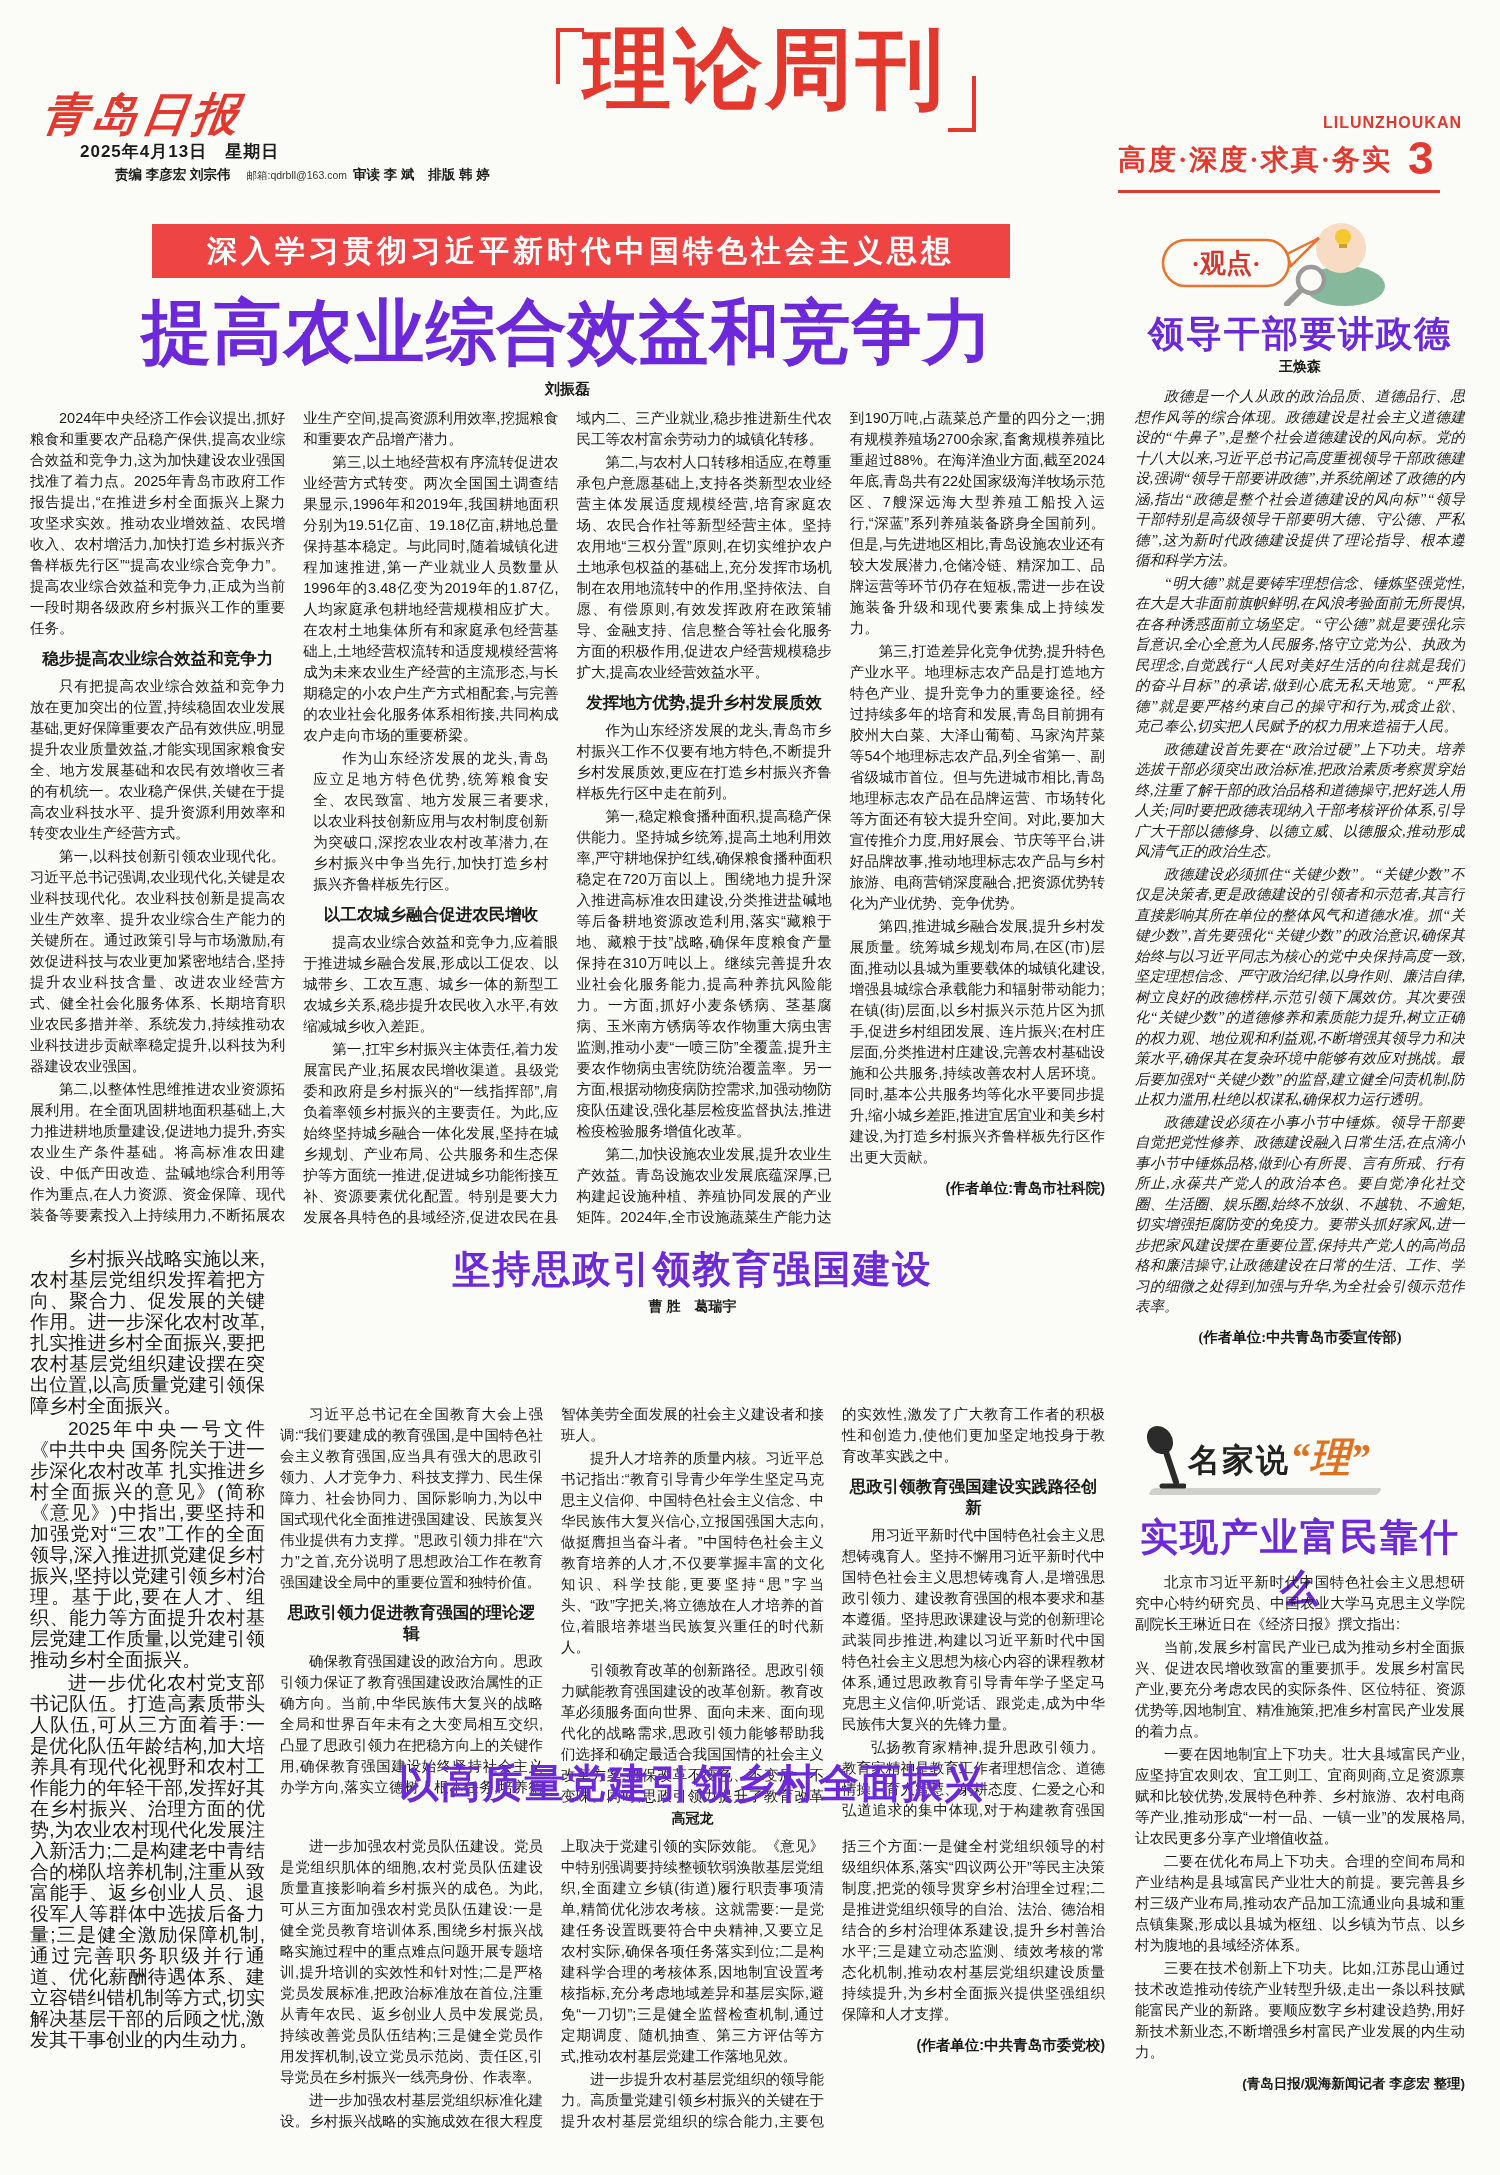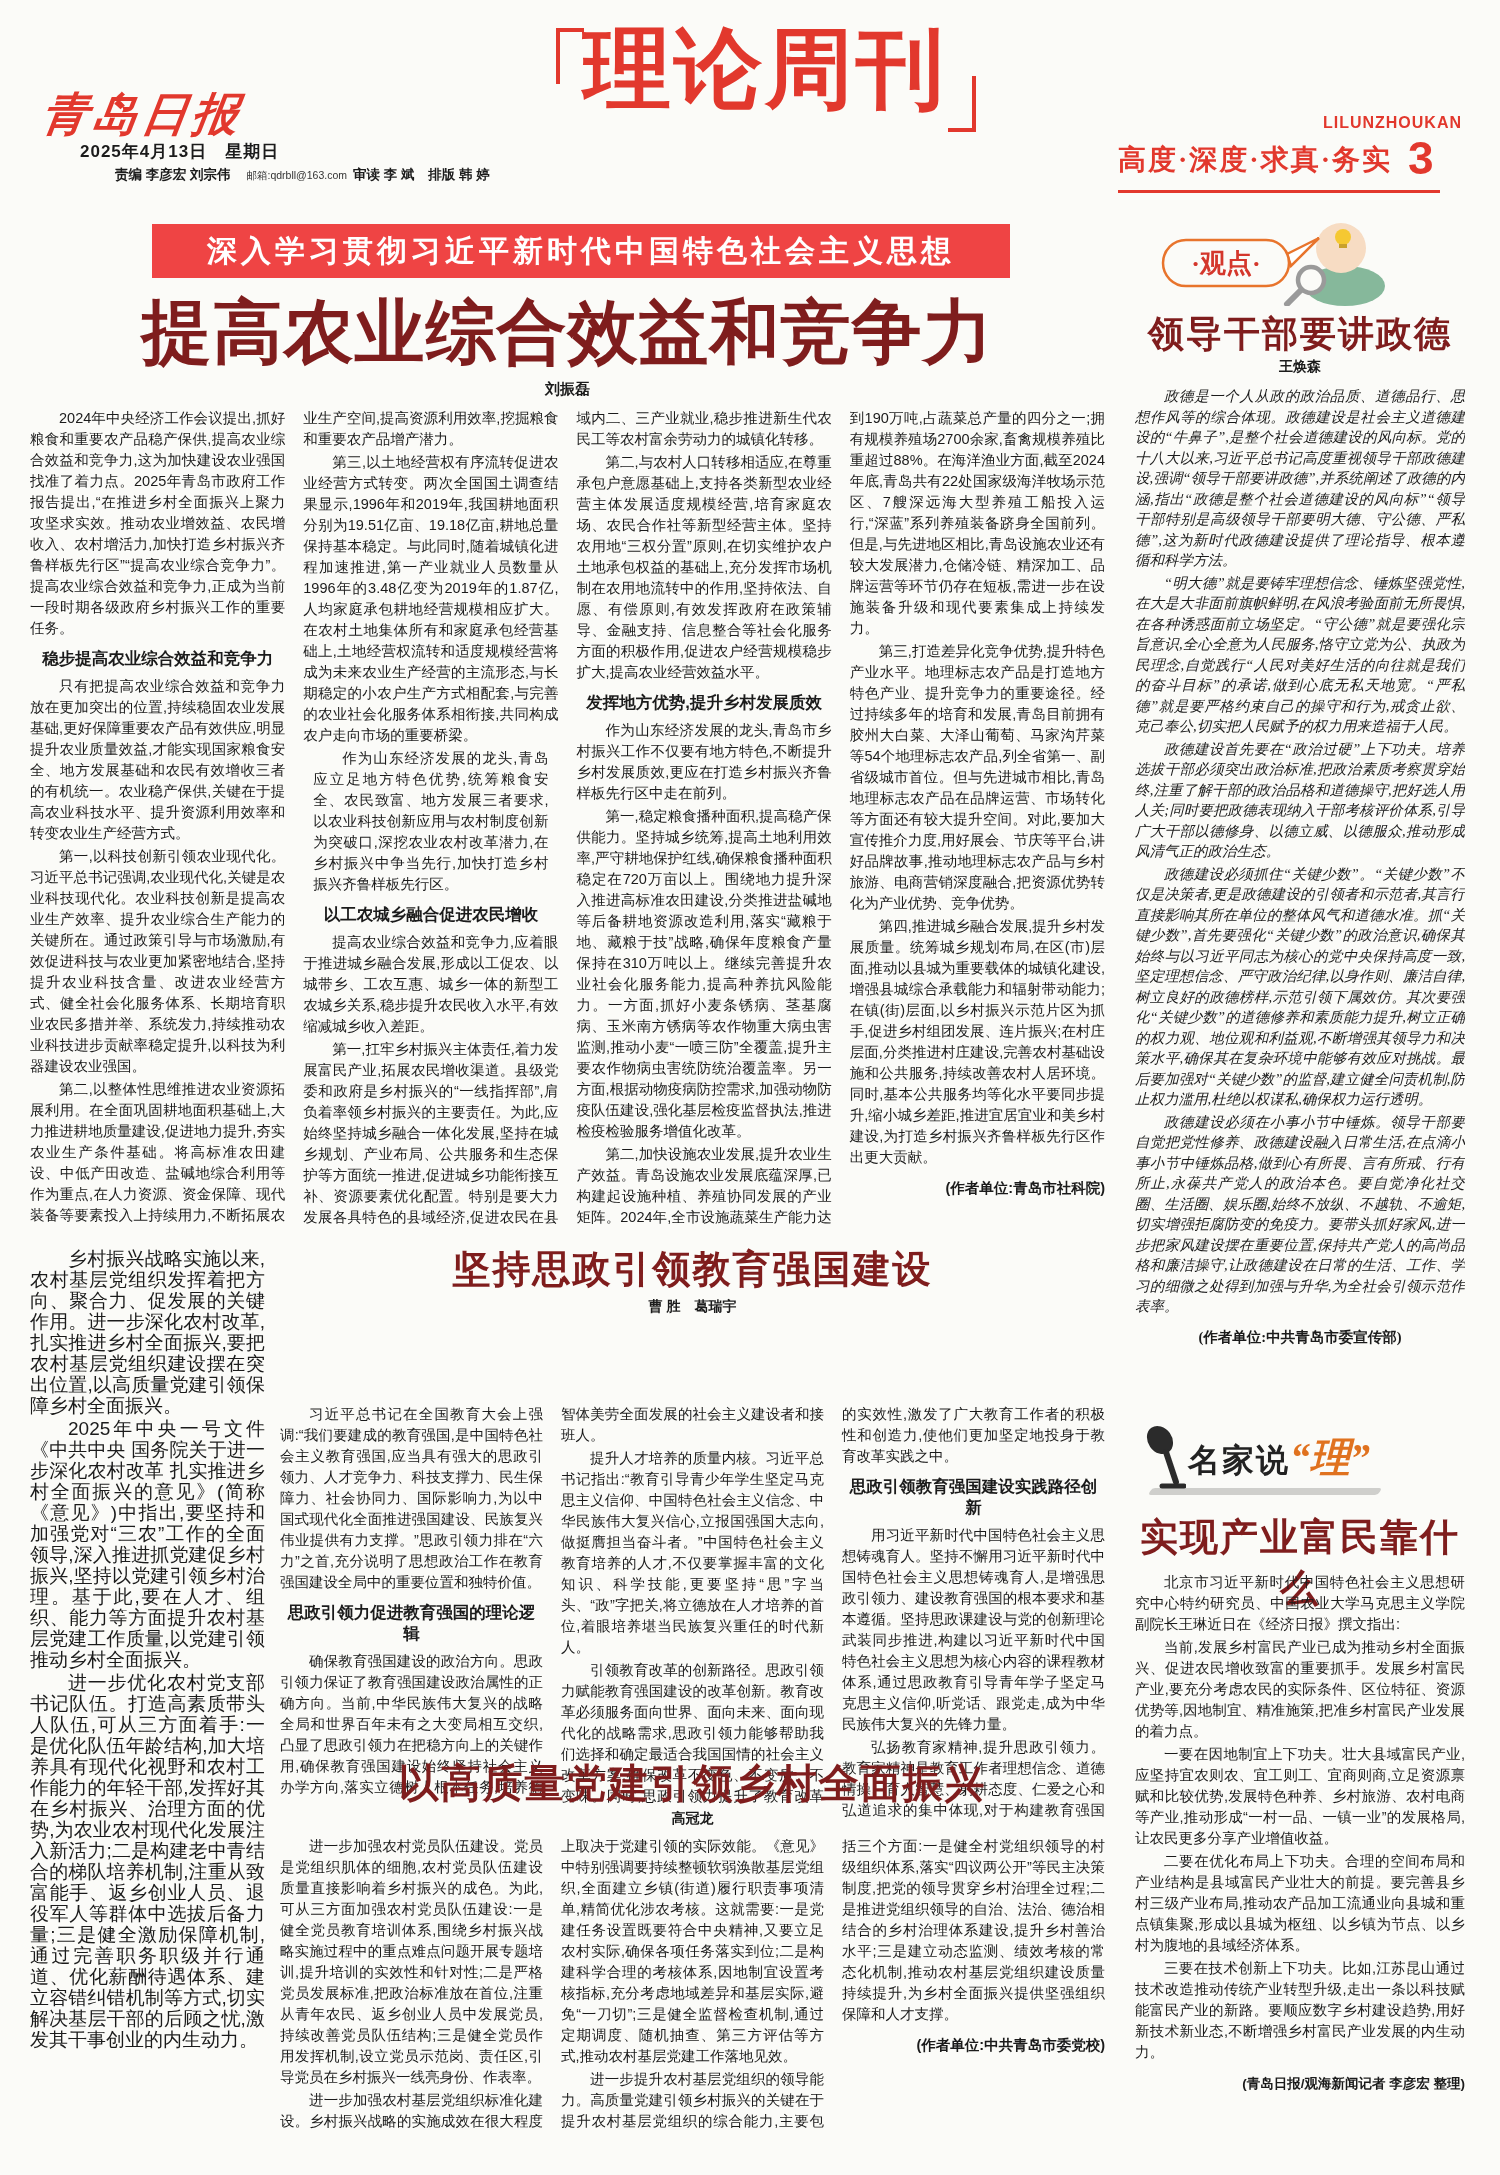--- a/index.html
+++ b/index.html
@@ -26,21 +26,21 @@
   .slogan-text { font-family:"Liberation Serif",serif; font-weight:900; font-size:28px;
                  color:#e2382d; letter-spacing:2px; }
   .page-num { font-size:46px; font-weight:900; color:#e2382d; line-height:0.9; margin-left:16px; }
   .slogan-rule { position:absolute; left:1118px; top:190px; width:322px; height:3px; background:#e2382d; }
 
   
   .body-flow p { margin:0 0 2px; text-indent:2em; text-align:justify; }
   .body-flow p.sub { text-indent:0; text-align:center; font-weight:bold; font-size:16.5px; margin:9px 0 7px; }
   .body-flow p.att { text-indent:0; text-align:right; font-weight:bold; margin-top:10px; }
   .body-flow p.deck { padding:0 10px; }
-  .serif-head { font-family:"Liberation Serif",serif; font-weight:900; color:#7f1d1d; text-align:center; }
+  .serif-head { font-family:"Liberation Serif",serif; font-weight:900; color:#6d28d9; text-align:center; }
 
   
   .kicker { position:absolute; left:152px; top:224px; width:858px; height:54px; background:#ef4444;
             color:#fff; display:flex; align-items:center; justify-content:center;
             font-size:30px; font-weight:bold; letter-spacing:4px; }
   .headline1 { position:absolute; left:30px; top:286px; width:1075px; font-size:70px; letter-spacing:1px; }
   .byline1 { position:absolute; left:30px; top:380px; width:1075px; text-align:center; font-size:15px; font-weight:bold; }
   .body1 { position:absolute; left:30px; top:408px; width:1075px; height:826px;
            column-count:4; column-gap:18px; column-fill:auto; overflow:hidden;
            font-size:14.5px; line-height:21px; }

